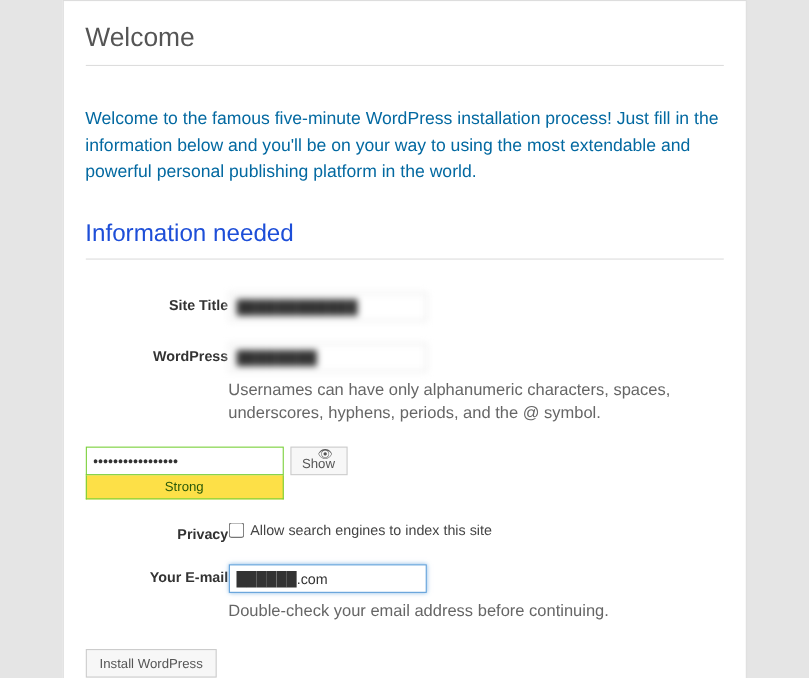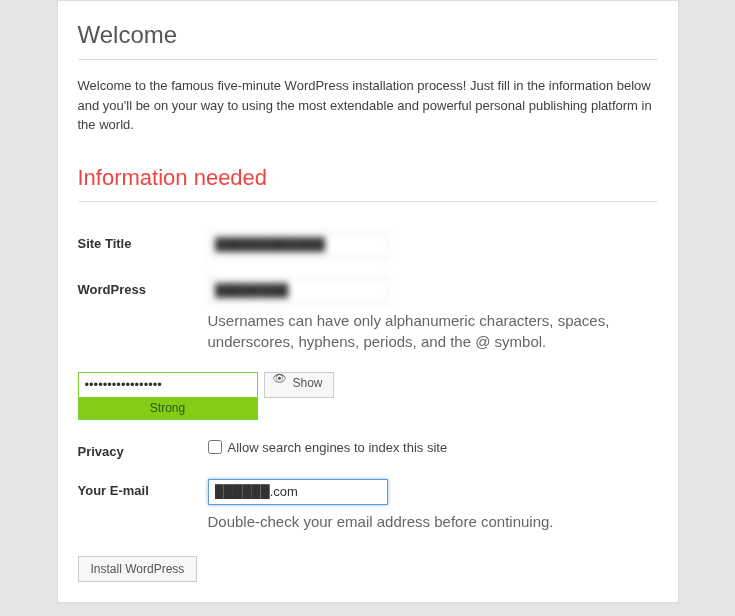--- a/index.html
+++ b/index.html
@@ -18,48 +18,49 @@
     padding: 20px 20px 20px 20px;
     border: 1px solid #ddd;
     box-shadow: 0 1px 1px rgba(0,0,0,0.04);
   }
   h1 {
     font-size: 24px;
     font-weight: 400;
     color: #555;
     border-bottom: 1px solid #ddd;
     padding-bottom: 10px;
-    margin-bottom: 16px;
+    margin-bottom: 37px;
   }
   h2 {
     font-size: 22px;
     font-weight: 400;
-    color: #ef4444;
+    color: #1d4ed8;
     border-bottom: 1px solid #ddd;
     padding-bottom: 10px;
     margin-top: 30px;
     margin-bottom: 20px;
   }
   p.intro {
-    font-size: 13px;
+    font-size: 16px;
     line-height: 1.5;
-    color: #404040;
+    color: #0369a1;
     margin-bottom: 10px;
   }
   .form-row {
     display: flex;
     align-items: flex-start;
     padding: 10px 0;
   }
   .form-label {
     width: 130px;
     font-size: 13px;
     font-weight: 600;
     color: #333;
     padding-top: 4px;
+    text-align: right;
   }
   .form-field {
     flex: 1;
   }
   input[type="text"], input[type="password"], input[type="email"] {
     font-size: 13px;
     padding: 4px 6px;
     border: 1px solid #ddd;
     background: #fff;
     height: 26px;
@@ -83,32 +84,33 @@
     gap: 6px;
     margin-bottom: 0;
   }
   .pw-input {
     width: 180px;
     border: 1px solid #7ad03a !important;
     background: #fff;
   }
   .show-btn {
     display: inline-flex;
-    align-items: flex-start;
+    align-items: flex-end;
     gap: 4px;
     background: #f7f7f7;
     border: 1px solid #ccc;
     padding: 3px 10px;
     font-size: 12px;
     cursor: pointer;
     height: 26px;
     color: #555;
+    flex-direction: column;
   }
   .strength {
-    background: #84cc16;
+    background: #fde047;
     border: 1px solid #7ad03a;
     border-top: none;
     width: 180px;
     text-align: center;
     font-size: 12px;
     padding: 4px 0;
     color: #2a5a0a;
     margin-top: -1px;
   }
   .checkbox-row {

